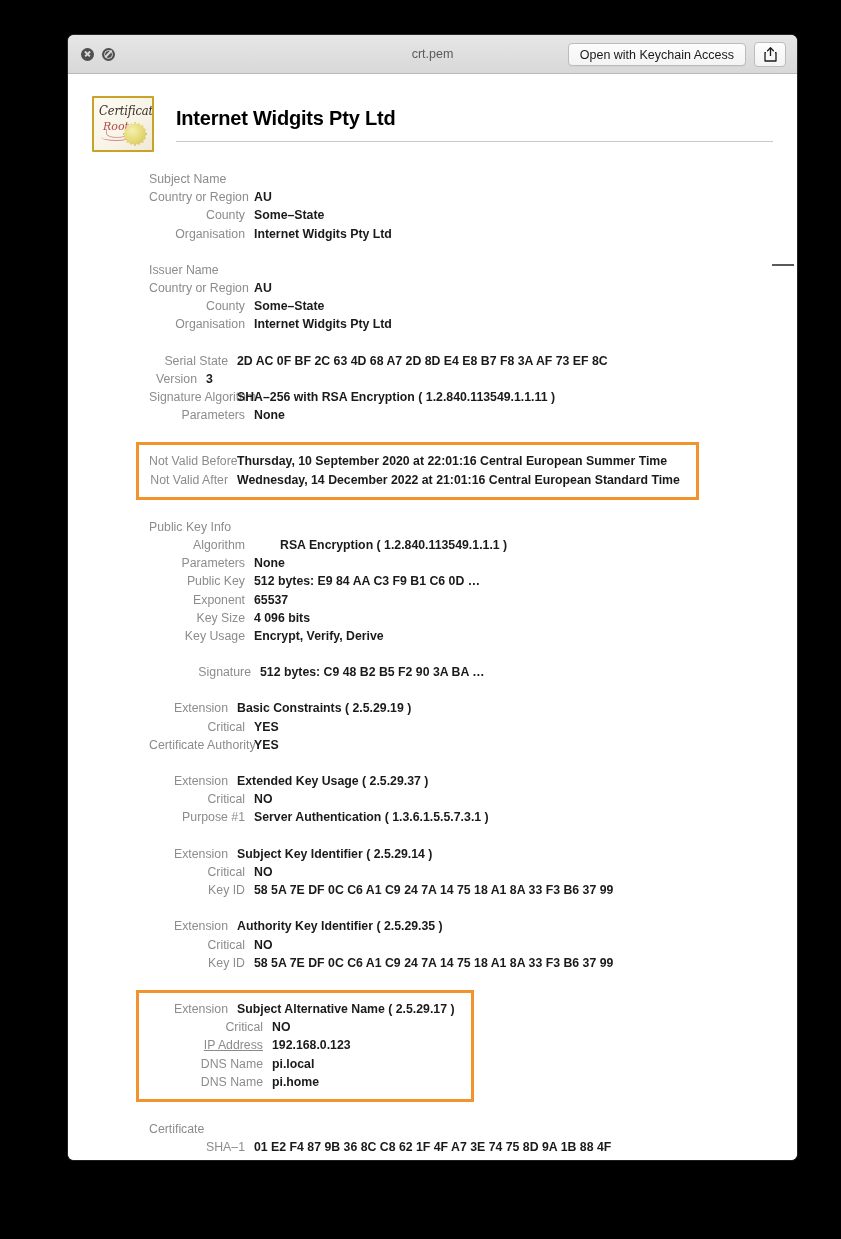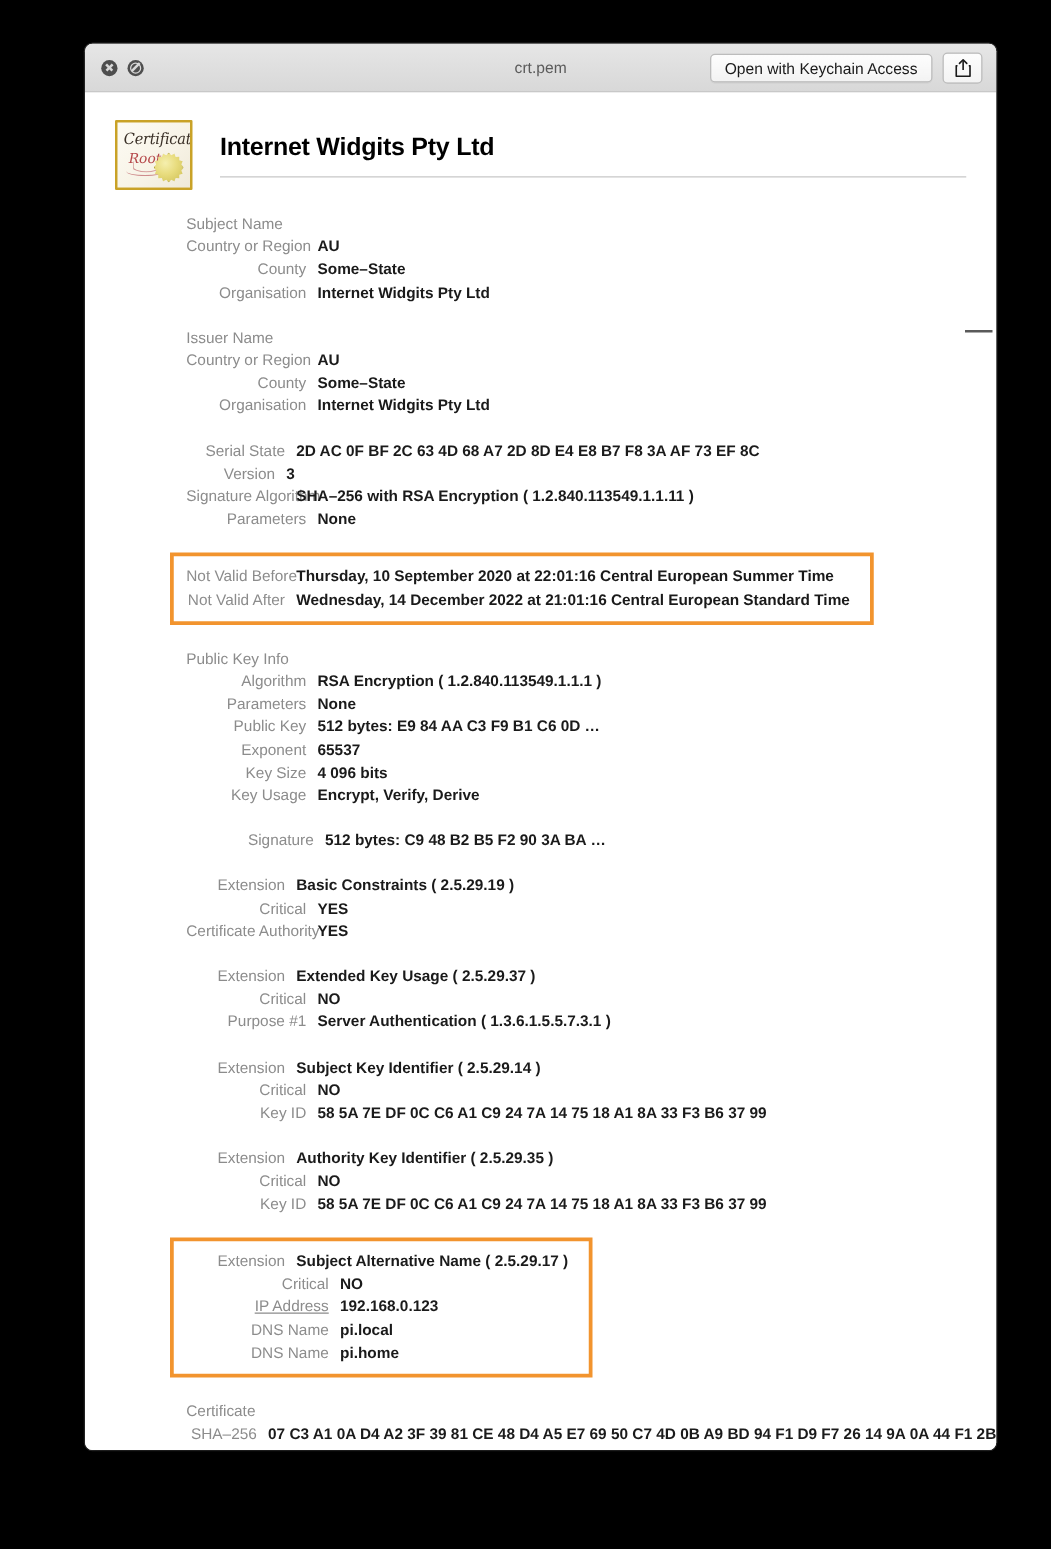--- a/index.html
+++ b/index.html
@@ -347,21 +347,21 @@
             <span class="label lab-col" style="width: 96px;">Organisation</span>
             <span class="value">Internet Widgits Pty Ltd</span>
           </div>
         </div>
         <div class="spacer"></div>
         <div>
           <div class="row" style="padding-left: 81px;">
             <span class="label lab-col" style="width: 79px;">Serial State</span>
             <span class="value">2D AC 0F BF 2C 63 4D 68 A7 2D 8D E4 E8 B7 F8 3A AF 73 EF 8C</span>
           </div>
-          <div class="row" style="padding-left: 73px;">
+          <div class="row" style="padding-left: 50px;">
             <span class="label lab-col" style="width: 79px;">Version</span>
             <span class="value">3</span>
           </div>
           <div class="row" style="padding-left: 81px;">
             <span class="label lab-col" style="width: 79px;">Signature Algorithm</span>
             <span class="value">SHA–256 with RSA Encryption ( 1.2.840.113549.1.1.11 )</span>
           </div>
           <div class="row" style="padding-left: 81px;">
             <span class="label lab-col" style="width: 96px;">Parameters</span>
             <span class="value">None</span>
@@ -371,21 +371,21 @@
         <div style="padding-left: 68px;"><div style="border: 3px solid rgb(242, 148, 46); display: inline-block; box-sizing: border-box; padding: 7px 16px 8px 0px;"><div class="row" style="padding-left: 10px;">
               <span class="label lab-col" style="width: 79px;">Not Valid Before</span>
               <span class="value">Thursday, 10 September 2020 at 22:01:16 Central European Summer Time</span>
             </div><div class="row" style="padding-left: 10px;">
               <span class="label lab-col" style="width: 79px;">Not Valid After</span>
               <span class="value">Wednesday, 14 December 2022 at 21:01:16 Central European Standard Time</span>
             </div></div></div>
         <div class="spacer"></div>
         <div>
           <div class="group-head">Public Key Info</div>
-          <div class="row" style="padding-left: 81px;">
+          <div class="row" style="padding-left: 81px; gap: 26px;">
             <span class="label lab-col" style="width: 96px;">Algorithm</span>
             <span class="value">RSA Encryption ( 1.2.840.113549.1.1.1 )</span>
           </div>
           <div class="row" style="padding-left: 81px;">
             <span class="label lab-col" style="width: 96px;">Parameters</span>
             <span class="value">None</span>
           </div>
           <div class="row" style="padding-left: 81px;">
             <span class="label lab-col" style="width: 96px;">Public Key</span>
             <span class="value">512 bytes: E9 84 AA C3 F9 B1 C6 0D …</span>
@@ -484,24 +484,20 @@
               <span class="label lab-col" style="width: 96px;">DNS Name</span>
               <span class="value">pi.local</span>
             </div><div class="row" style="padding-left: 28px;">
               <span class="label lab-col" style="width: 96px;">DNS Name</span>
               <span class="value">pi.home</span>
             </div></div></div>
         <div class="spacer"></div>
         <div>
           <div class="group-head">Certificate</div>
           <div class="row" style="padding-left: 81px;">
-            <span class="label lab-col" style="width: 96px;">SHA–256</span>
-            <span class="value">07 C3 A1 0A D4 A2 3F 39 81 CE 48 D4 A5 E7 69 50 C7 4D 0B A9 BD 94 F1 D9 F7 26 14 9A 0A 44 F1 2B</span>
-          </div>
-          <div class="row" style="padding-left: 81px;">
             <span class="label lab-col" style="width: 96px;">SHA–1</span>
             <span class="value">01 E2 F4 87 9B 36 8C C8 62 1F 4F A7 3E 74 75 8D 9A 1B 88 4F</span>
           </div>
         </div>
       </div>
   </div>
 
 </div>
 
 </body></html>

